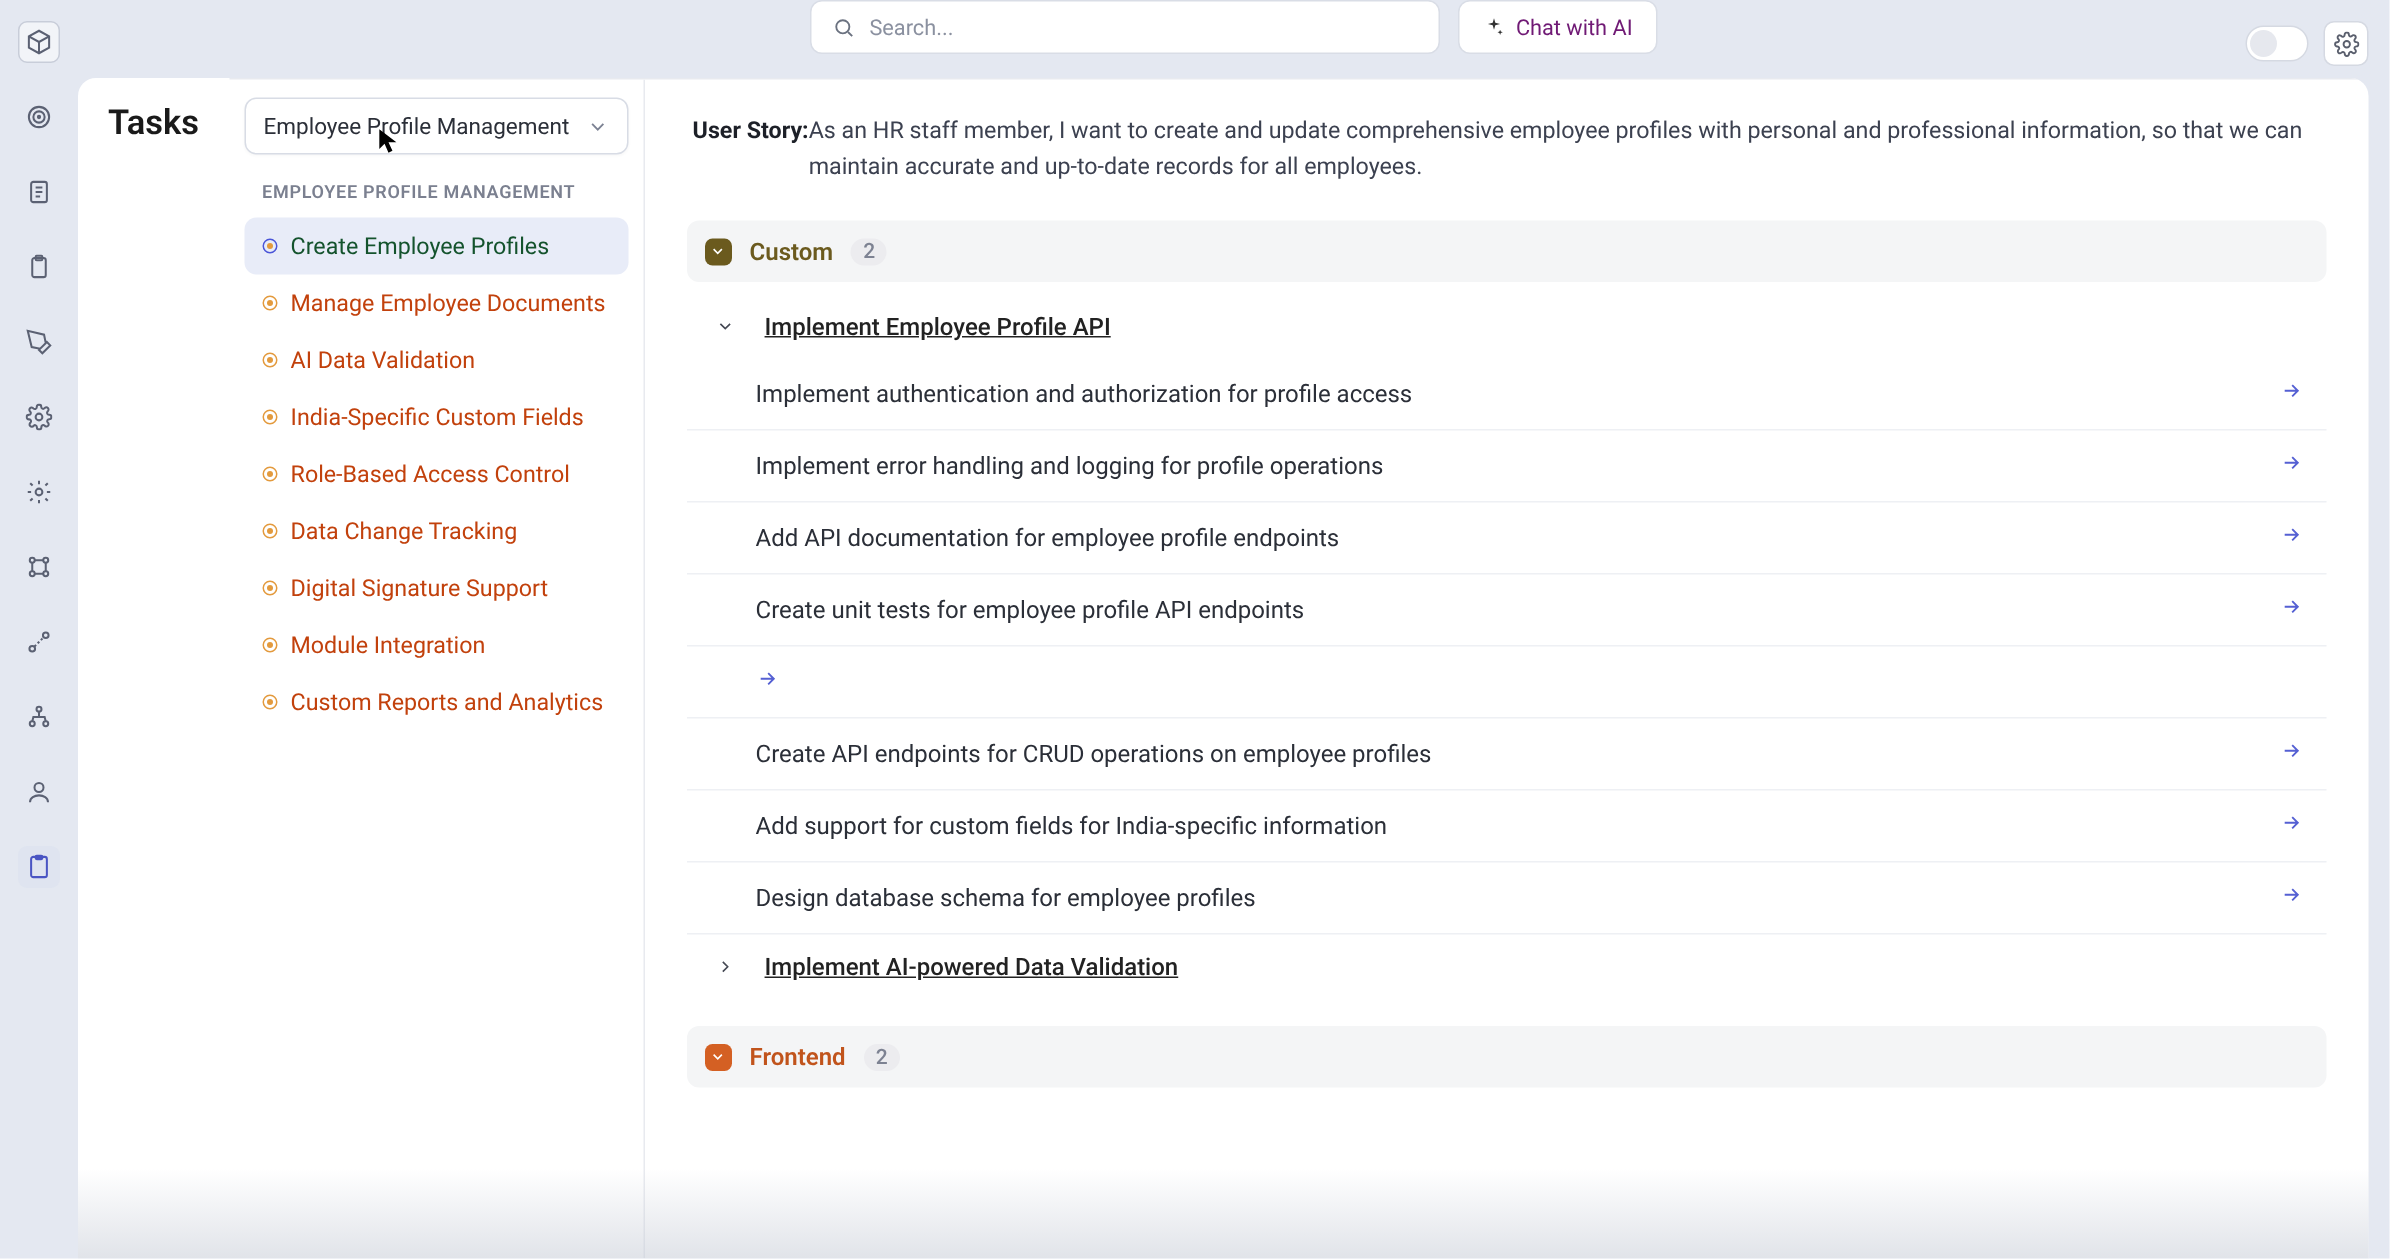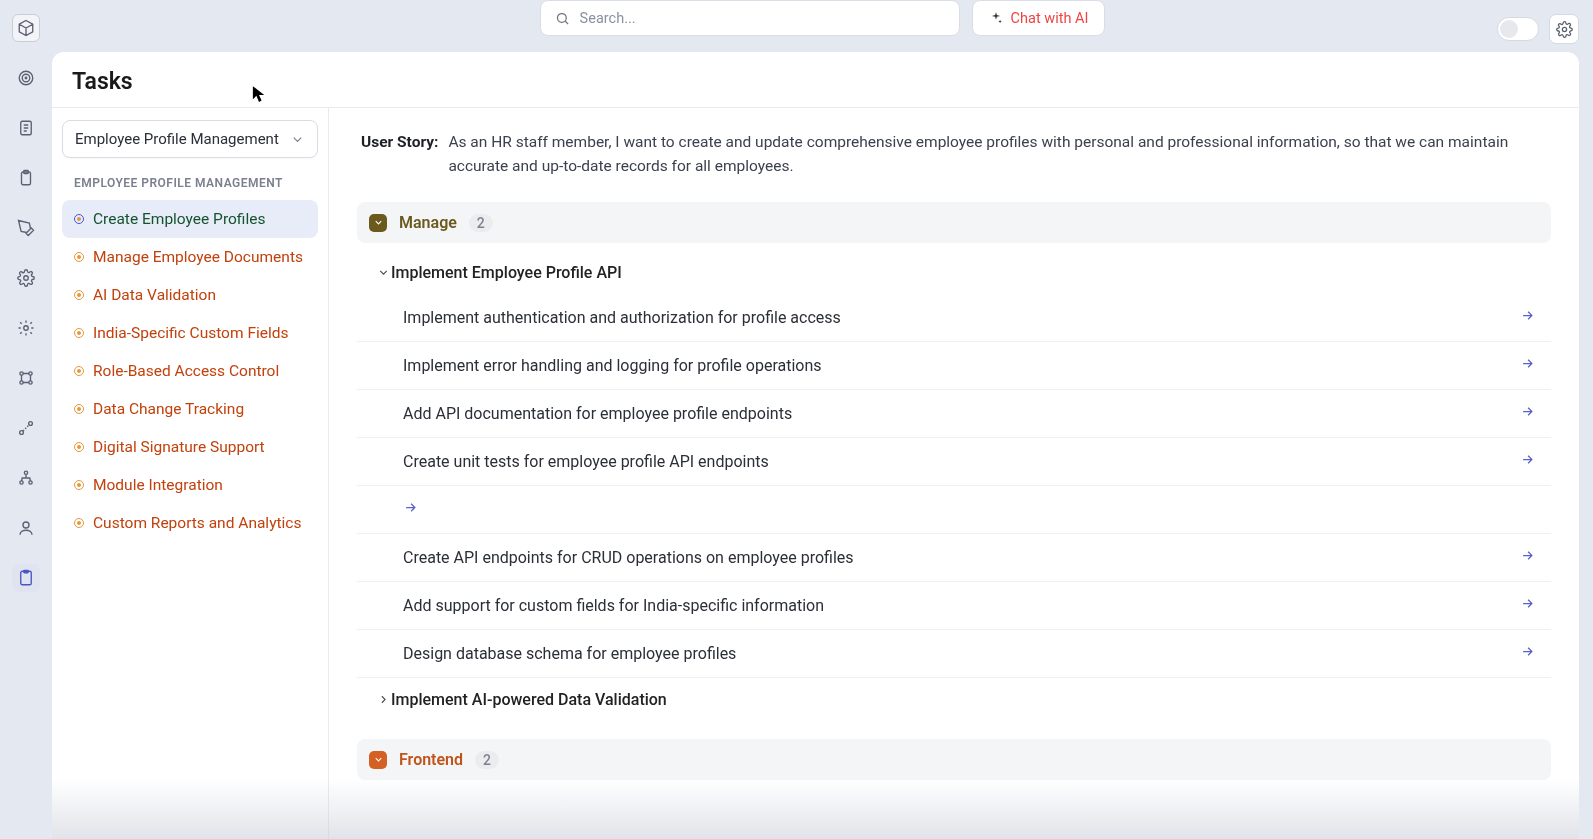--- a/index.html
+++ b/index.html
@@ -12,58 +12,58 @@
 .rail-icon.active { background:#dfe4f0; color:#4a55c3; }
 .rail-icon svg { width:18px; height:18px; stroke:currentColor; fill:none; stroke-width:1.8; }
 
 
 .topbar { position:absolute; left:52px; right:0; top:0; height:52px; display:flex; align-items:flex-start; justify-content:center; }
 .search-wrap { display:flex; align-items:center; gap:12px; }
 .search-box { display:flex; align-items:center; width:420px; height:36px; background:#fff; border:1px solid #d9dde6; border-radius:8px; padding:0 14px; gap:10px; }
 .search-box svg { width:15px; height:15px; stroke:#6b7280; stroke-width:2; fill:none; }
 .search-box input { border:none; outline:none; flex:1; font-size:14.5px; color:#333; background:transparent; }
 .search-box input::placeholder { color:#8b91a0; }
-.chat-ai { display:flex; align-items:center; gap:8px; height:36px; padding:0 16px; background:#fff; border:1px solid #d9dde6; border-radius:8px; font-size:14.5px; color:#ef4444; cursor:pointer; }
+.chat-ai { display:flex; align-items:center; gap:8px; height:36px; padding:0 16px; background:#fff; border:1px solid #d9dde6; border-radius:8px; font-size:14.5px; color:#701a75; cursor:pointer; }
 .chat-ai svg { width:14px; height:14px; fill:#333; }
 .top-right { position:absolute; right:14px; top:14px; display:flex; align-items:center; gap:10px; }
 .toggle { width:42px; height:24px; background:#fff; border:1px solid #d5d9e2; border-radius:12px; position:relative; }
 .toggle::after { content:''; position:absolute; left:2px; top:2px; width:18px; height:18px; background:#e6e8ee; border-radius:50%; }
 .gear-btn { width:30px; height:30px; display:flex; align-items:center; justify-content:center; border:1px solid #d5d9e2; border-radius:7px; background:#fff; cursor:pointer; color:#5a5f6d; }
 .gear-btn svg { width:17px; height:17px; stroke:currentColor; fill:none; stroke-width:1.8; }
 
 
-.main { position:absolute; left:52px; right:14px; top:52px; bottom:0; background:#fff; border-radius:12px 12px 0 0; overflow:hidden; display:flex; flex-direction:column; }
+.main { position:absolute; left:52px; right:14px; top:52px; bottom:0; background:#fff; border-radius:12px 12px 0 0; overflow:hidden; display:flex; flex-direction:row; }
 .page-title { font-size:23px; font-weight:600; padding:16px 20px 12px; }
 
 .body { flex:1; display:flex; border-top:1px solid #e8eaef; overflow:hidden; }
 
 
 .sidebar { width:277px; border-right:1px solid #e8eaef; display:flex; flex-direction:column; padding:12px 10px 0; overflow-y:auto; }
 .module-select { display:flex; align-items:center; justify-content:space-between; border:1px solid #d8dce5; border-radius:8px; padding:9px 12px; font-size:15px; color:#2b2f38; background:#fff; cursor:pointer; box-shadow:0 1px 2px rgba(0,0,0,.03); }
 .module-select svg { width:15px; height:15px; stroke:#7c8293; fill:none; stroke-width:2; }
 .section-label { font-size:12px; letter-spacing:.04em; color:#7b8090; font-weight:600; padding:18px 12px 10px; }
 .side-item { display:flex; align-items:center; gap:9px; padding:10px 12px; border-radius:8px; font-size:15.5px; color:#c2410c; cursor:pointer; }
 .side-item.active { background:#e8ecf8; color:#14532d; }
 .side-bullet { width:10px; height:10px; border-radius:50%; border:1.8px solid #e39a3d; position:relative; flex-shrink:0; }
 .side-bullet::after { content:''; position:absolute; inset:2px; border-radius:50%; background:#e39a3d; }
 
 
 .content { flex:1; overflow-y:auto; padding:18px 28px 60px; }
-.user-story { display:flex; gap:10px; font-size:15.5px; line-height:1.55; color:#3c4150; padding:4px 4px 24px; }
+.user-story { display:flex; font-size:15.5px; line-height:1.55; color:#3c4150; padding:4px 4px 24px; }
 .user-story strong { flex-shrink:0; color:#1d2028; }
 .group-header { display:flex; align-items:center; gap:12px; padding:11px 12px; border-radius:8px; background:#f4f5f6; margin-bottom:8px; }
 .group-header.backend { color:#6b5a1e; }
 .group-header.frontend { color:#c1541c; margin-top:18px; }
 .chevbox { width:18px; height:18px; border-radius:5px; display:flex; align-items:center; justify-content:center; }
 .chevbox.backend { background:#6b5a1e; }
 .chevbox.frontend { background:#d46023; }
 .chevbox svg { width:11px; height:11px; stroke:#fff; fill:none; stroke-width:2.4; }
 .group-title { font-size:16px; font-weight:600; }
 .group-count { font-size:14px; color:#7d8292; background:#ececef; padding:1px 8px; border-radius:10px; font-weight:500; }
-.task-parent { display:flex; align-items:center; gap:0; padding:12px 12px 12px 18px; font-size:16px; color:#222; font-weight:500; cursor:pointer; }
+.task-parent { display:flex; align-items:center; gap:18px; padding:12px 12px 12px 18px; font-size:16px; color:#222; font-weight:500; cursor:pointer;text-decoration:underline; }
 .task-parent .caret { width:16px; height:16px; color:#454954; display:flex; align-items:center; justify-content:center; }
 .task-parent .caret svg { width:13px; height:13px; stroke:currentColor; fill:none; stroke-width:2; }
 .task-row { display:flex; align-items:center; justify-content:space-between; padding:14px 16px 14px 46px; font-size:16px; color:#2b2f38; border-bottom:1px solid #eef0f4; cursor:pointer; }
 .task-arrow { color:#5560d3; }
 .task-arrow svg { width:15px; height:15px; stroke:currentColor; fill:none; stroke-width:2; }
 
 
 .fade { position:absolute; left:52px; right:14px; bottom:0; height:60px; background:linear-gradient(to bottom, rgba(255,255,255,0), rgba(200,205,215,.55)); pointer-events:none; }
 
 .cursor { position:absolute; left:252px; top:85px; pointer-events:none; }
@@ -234,21 +234,21 @@
         <strong>User Story:</strong>
         <span>As an HR staff member, I want to create and update comprehensive employee profiles with personal and professional information, so that we can maintain accurate and up-to-date records for all employees.</span>
       </div>
 
       <div class="group-header backend">
         <span class="chevbox backend">
             <svg viewBox="0 0 24 24">
               <path d="M6 9l6 6 6-6"></path>
             </svg>
           </span>
-        <span class="group-title">Manage</span>
+        <span class="group-title">Custom</span>
         <span class="group-count">2</span>
       </div>
 
       <div class="task-parent">
         <span class="caret">
             <svg viewBox="0 0 24 24">
               <path d="M6 9l6 6 6-6"></path>
             </svg>
           </span>
         <span>Implement Employee Profile API</span>

